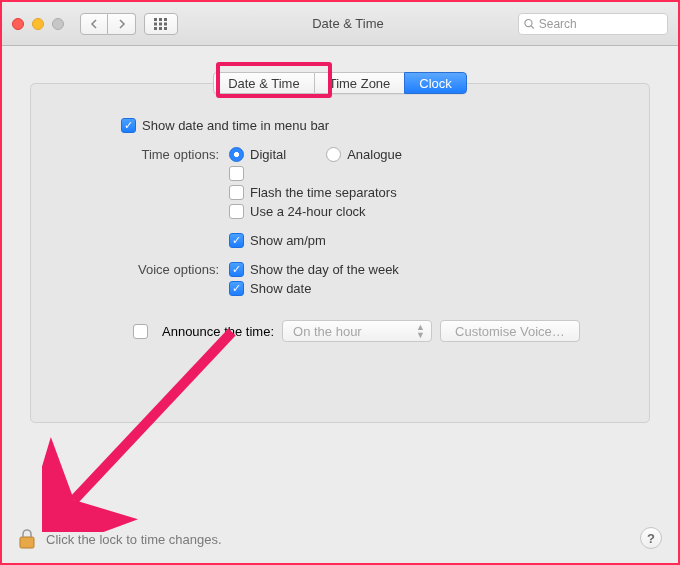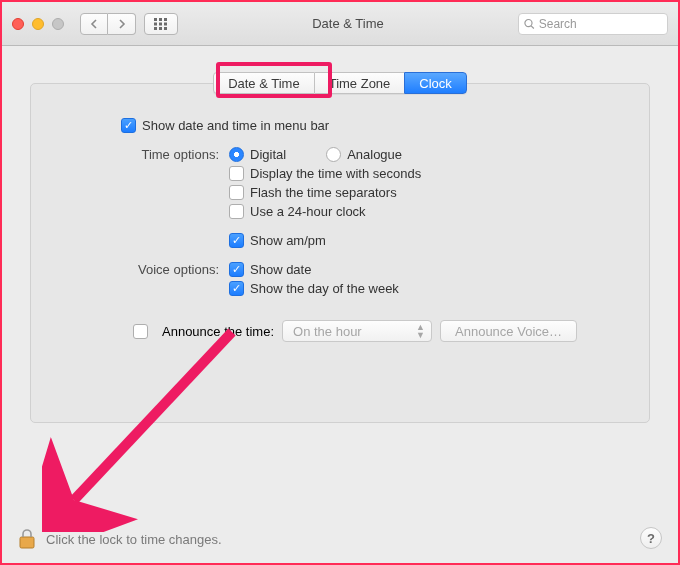--- a/index.html
+++ b/index.html
@@ -246,21 +246,20 @@
             <span class="radio on"></span>
             <span>Digital</span>
           </div>
           <div class="sub-row">
             <span class="radio"></span>
             <span>Analogue</span>
           </div>
         </div>
         <div class="sub-row">
             <span class="chk"></span>
-            <span>Display the time with seconds</span>
           </div>
         <div class="sub-row">
             <span class="chk"></span>
             <span>Flash the time separators</span>
           </div>
         <div class="sub-row">
             <span class="chk"></span>
             <span>Use a 24-hour clock</span>
           </div>
         <div class="sub-row" style="margin-top:10px">
@@ -268,37 +267,37 @@
             <span>Show am/pm</span>
           </div>
       </div>
     </div>
 
     <div class="row spacer-top" style="align-items:flex-start">
       <div class="label-col">Voice options:</div>
       <div class="opts-col">
         <div class="sub-row">
             <span class="chk on"></span>
+            <span>Show the day of the week</span>
+          </div>
+        <div class="sub-row">
+            <span class="chk on"></span>
             <span>Show date</span>
-          </div>
-        <div class="sub-row">
-            <span class="chk on"></span>
-            <span>Show the day of the week</span>
           </div>
       </div>
     </div>
 
     <div class="announce-row">
       <span class="chk"></span>
       <span class="disabled">Announce the time:</span>
       <span class="popup">
         <span>On the hour</span>
         <span class="caret">▲<br>▼</span>
       </span>
-      <span class="btn">Announce Voice…</span>
+      <span class="btn">Customise Voice…</span>
     </div>
   </div>
 </div>
 
 <div class="highlight-box" style="left:214px; top:60px; width:116px; height:36px;"></div>
 
 <svg class="arrow-svg" width="220" height="230">
   <defs>
     <marker id="ah" markerWidth="14" markerHeight="14" refX="3" refY="6" orient="auto">
       <path d="M0,0 L12,6 L0,12 L3,6 Z" fill="#ee1b62"></path>

